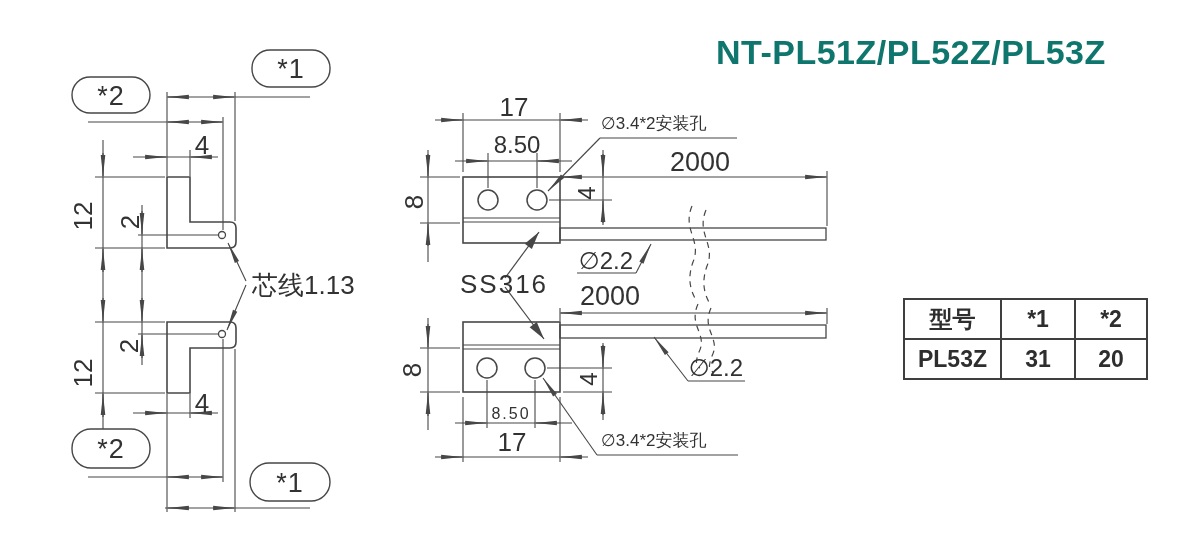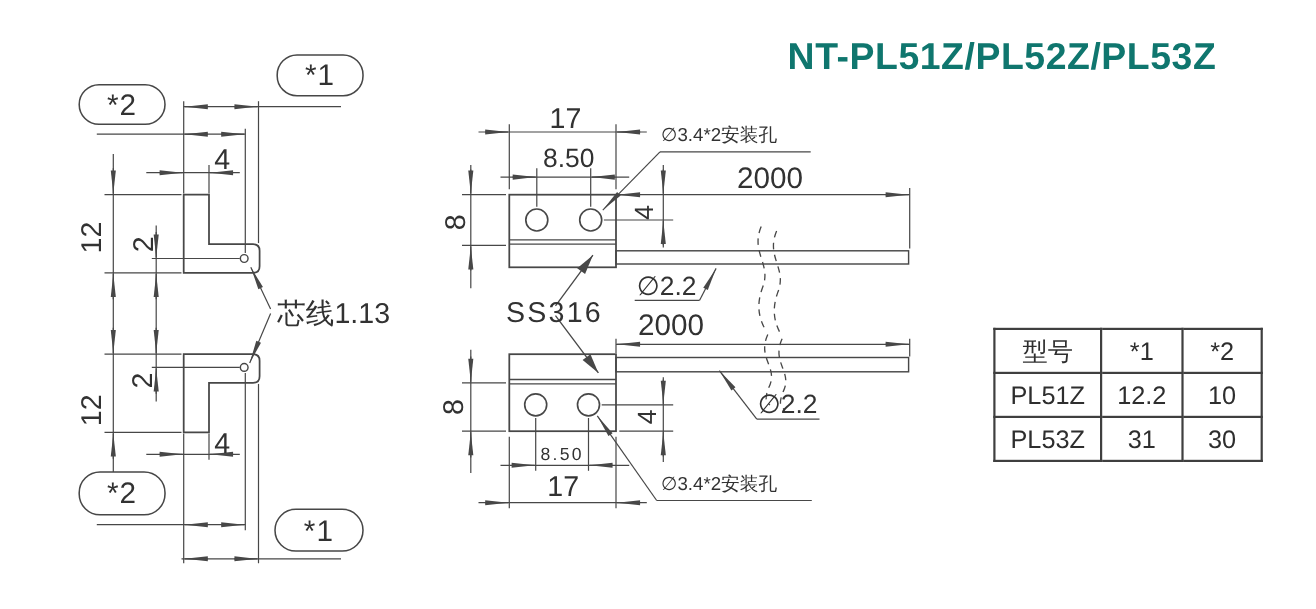--- a/index.html
+++ b/index.html
@@ -22,21 +22,21 @@
   #page-title{
     position:absolute;left:716px;top:33px;font-size:34px;font-weight:700;
     color:#0f766e;letter-spacing:0.5px;
   }
   #spec-table{
     position:absolute;left:903px;top:298px;border-collapse:collapse;
     table-layout:fixed;font-size:23px;color:#2e2e2e;
   }
   #spec-table td,#spec-table th{
     border:2px solid #3f3f3f;text-align:center;vertical-align:middle;
-    font-weight:normal;padding:1px;
+    font-weight:bold;padding:1px;
   }
   #spec-table .c1{width:93px;}
   #spec-table .c2{width:70px;}
   #spec-table .c3{width:68px;}
   #spec-table tr{height:40px;}
 </style>
 </head>
 <body>
 
 <div id="canvas">
@@ -258,25 +258,20 @@
   <span class="lbl lbl-left f-hole" style="left:601px;top:440px;">∅3.4*2安装孔</span>
 
   <table id="spec-table">
     <tbody>
         <tr>
       <th class="c1">型号</th>
       <th class="c2">*1</th>
       <th class="c3">*2</th>
     </tr>
     <tr>
-      <td>PL51Z</td>
-      <td>12.2</td>
-      <td>10</td>
-    </tr>
-    <tr>
       <td>PL53Z</td>
       <td>31</td>
-      <td>30</td>
+      <td>20</td>
     </tr>
   </tbody>
     </table>
 
 </div>
 
 </body></html>

